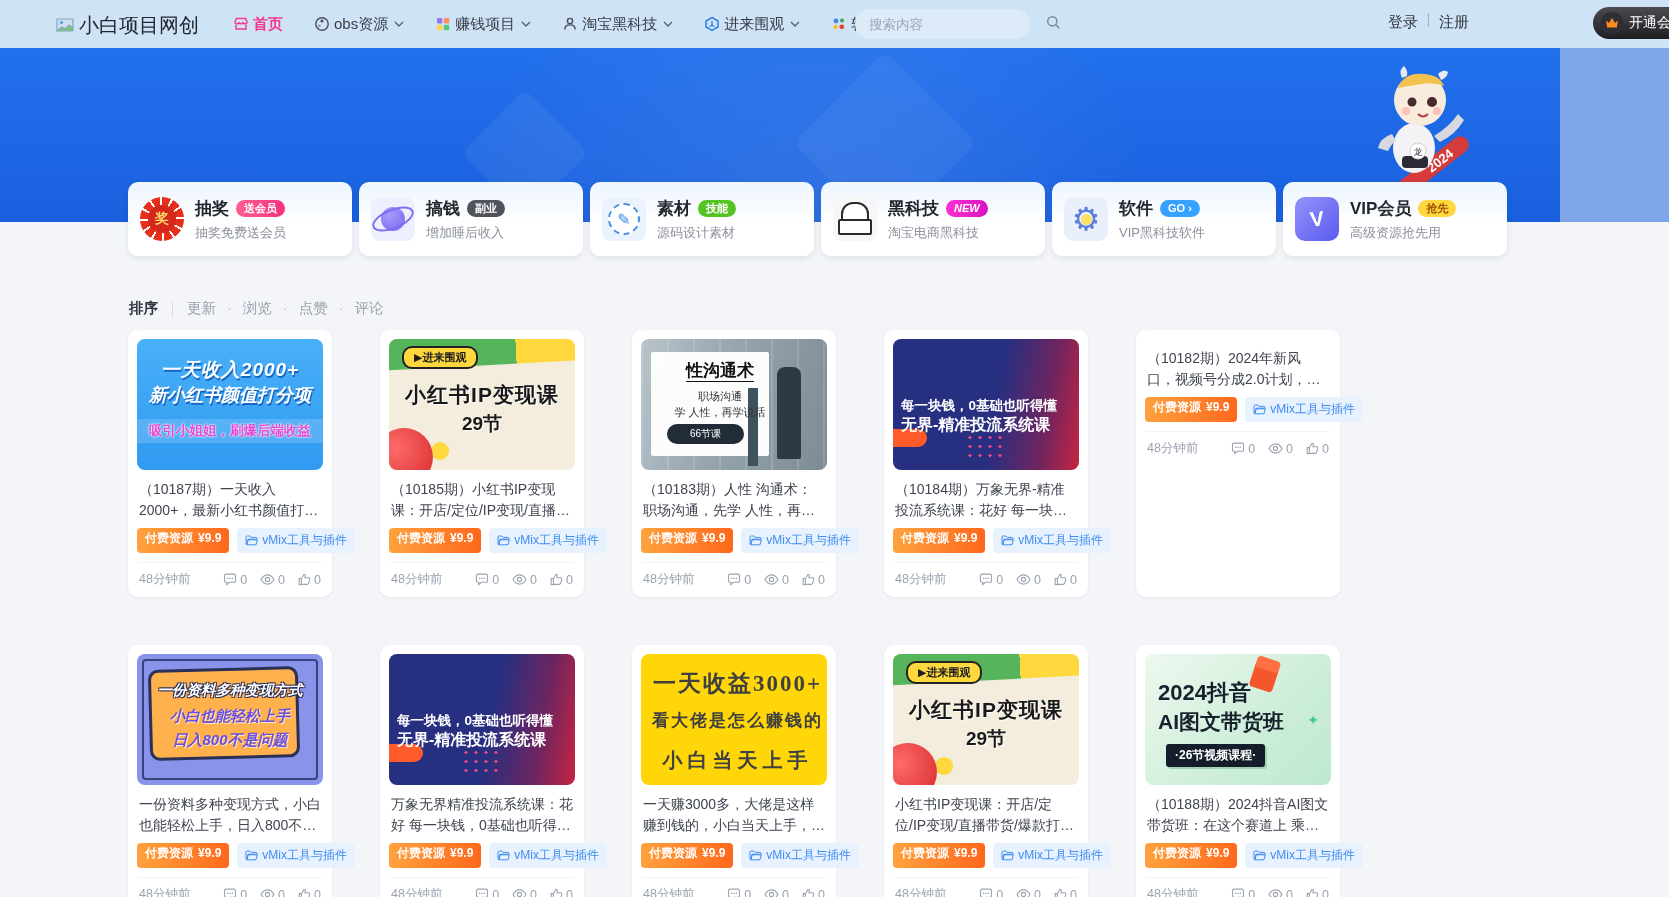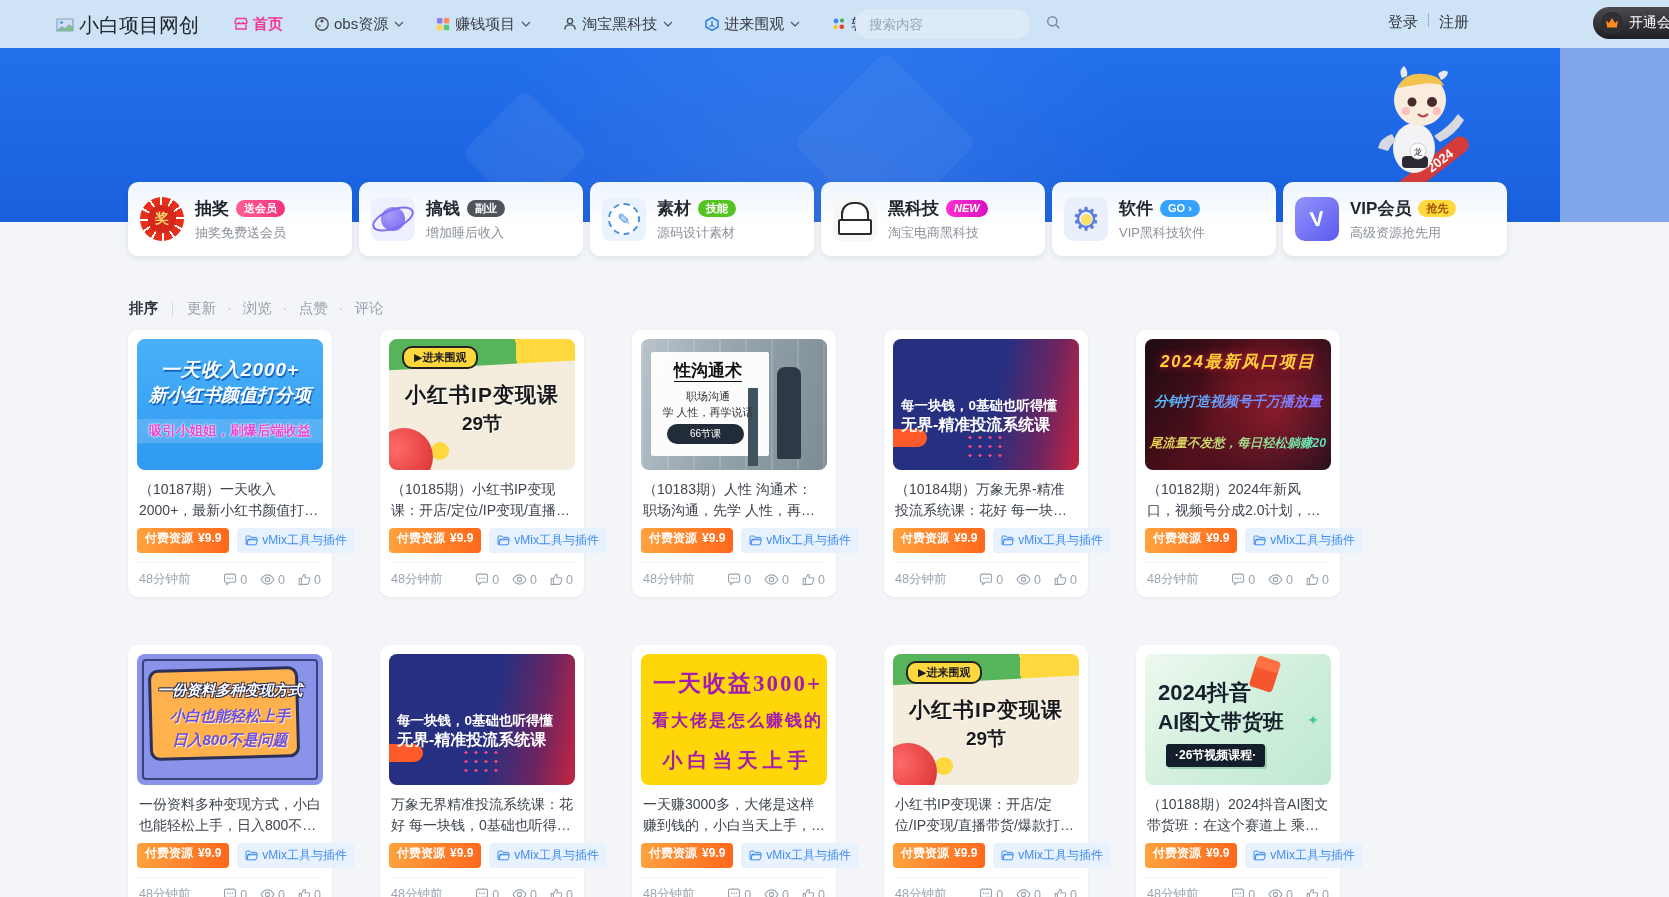--- a/index.html
+++ b/index.html
@@ -122,21 +122,21 @@
   .thumb-comic .l1 { top:42px; color:#191919; font-size:21px; font-weight:900; letter-spacing:1px; text-shadow:1px 1px 0 #fff; }
   .thumb-comic .l2 { top:72px; color:#191919; font-size:19px; font-weight:900; text-shadow:1px 1px 0 #fff; }
 
   .thumb-photo { background:
       repeating-linear-gradient(90deg, rgba(255,255,255,.14) 0 2px, transparent 2px 26px),
       linear-gradient(105deg,#b9c3ca 0%,#96a4ae 45%,#7d8b95 100%); }
   .thumb-photo::before { content:""; position:absolute; left:10px; top:13px; width:118px; height:104px;
       background:rgba(255,255,255,.96); border-radius:2px; }
   .thumb-photo::after { content:""; position:absolute; right:26px; top:28px; width:24px; height:92px;
       background:#2d3a45; border-radius:8px 8px 2px 2px; box-shadow:-36px 14px 0 -7px #41525f; }
-  .thumb-photo .tl { left:0; right:auto; width:134px; }
+  .thumb-photo .tl { left:12px; right:auto; width:134px; }
   .thumb-photo .l1 { top:20px; font-size:17px; font-weight:900; color:#101010; text-decoration:underline;
       text-underline-offset:5px; }
   .thumb-photo .l2 { top:50px; font-size:11px; color:#333; font-weight:400; }
   .thumb-photo .l3 { top:66px; font-size:11px; color:#333; font-weight:400; }
   .thumb-photo .pill { top:85px; left:26px; right:auto; width:max-content; background:#222c38; color:#fff;
       font-size:10px; padding:3px 23px; border-radius:11px; font-weight:400; }
 
   .thumb-navy { background:linear-gradient(100deg,#272f80 0%,#272f80 55%,#6e2560 80%,#c62441 100%); }
   .thumb-navy::before { content:""; position:absolute; left:0; top:90px; width:34px; height:18px;
       background:#ff5a2a; border-radius:0 9px 9px 0; }
@@ -157,21 +157,21 @@
   .thumb-purple { background:#8a93ea; }
   .thumb-purple::before { content:""; position:absolute; inset:5px; border:2px solid rgba(32,38,88,.75); border-radius:4px; }
   .thumb-purple::after { content:""; position:absolute; left:12px; top:14px; right:24px; bottom:26px;
       background:#ffb14e; border:3px solid #2b3057; border-radius:10px; transform:rotate(-1.5deg); }
   .thumb-purple .l1 { top:27px; color:#fff; font-size:14.5px; font-weight:900; font-style:italic;
       text-shadow:1px 1px 0 #2b3057,-1px -1px 0 #2b3057,1px -1px 0 #2b3057,-1px 1px 0 #2b3057; }
   .thumb-purple .l2 { top:53px; color:#6a4fe0; font-size:15px; font-weight:900; font-style:italic; text-shadow:1px 1px 0 #ffe9c8; }
   .thumb-purple .l3 { top:77px; color:#6a4fe0; font-size:15px; font-weight:900; font-style:italic; text-shadow:1px 1px 0 #ffe9c8; }
 
   .thumb-yellow { background:#ffd608; }
-  .thumb-yellow .tl { font-family:"Liberation Serif","DejaVu Serif",serif; color:#a21caf; font-weight:900;margin-left:7px; }
+  .thumb-yellow .tl { font-family:"Liberation Serif","DejaVu Serif",serif; color:#404040; font-weight:900;margin-left:7px; }
   .thumb-yellow .l1 { top:14px; font-size:23px; letter-spacing:2px; }
   .thumb-yellow .l2 { top:55px; font-size:17px; letter-spacing:2px; }
   .thumb-yellow .l3 { top:93px; font-size:20px; letter-spacing:5px; }
 
   .thumb-mint { background:linear-gradient(135deg,#eef8ef,#cdeed9 60%,#bfe8cf); }
   .thumb-mint::before { content:""; position:absolute; top:4px; left:58%; width:24px; height:32px;
       background:#ff7043; border-radius:4px; transform:rotate(18deg); box-shadow:inset 0 -20px 0 #f4572e; }
   .thumb-mint::after { content:"✦"; position:absolute; right:12px; top:58px; color:#49c98e; font-size:14px; }
   .thumb-mint .tl { left:13px; right:auto; text-align:left; }
   .thumb-mint .l1 { top:24px; font-size:22px; font-weight:900; color:#17212e; }
@@ -589,25 +589,20 @@
         <span class="stat">
           <svg width="13" height="13" viewBox="0 0 13 13">
                 <path d="M1.2 5.6 h2.2 v6 H1.2 z M3.4 11 V5.8 L6 1.2 c.9 0 1.5.7 1.3 1.8 L6.9 4.8 h3.8 c.8 0 1.3.7 1.1 1.4 l-1.1 4 c-.2.7-.7 1.2-1.5 1.2 H4.6 z" fill="none" stroke="#9ba3af" stroke-width="1.1"></path>
               </svg>
           <span>0</span>
         </span>
       </span>
     </div>
   </article>
       <article class="card">
-    <div class="thumb thumb-fantasy">
-          <span class="tl l1">2024最新风口项目</span>
-          <span class="tl l2">分钟打造视频号千万播放量</span>
-          <span class="tl l3">尾流量不发愁，每日轻松躺赚20</span>
-        </div>
     <h3 class="card-title">（10182期）2024年新风口，视频号分成2.0计划，多种玩...</h3>
     <div class="tag-row">
       <span class="price-tag">
             <span>付费资源</span>
             <span>¥9.9</span>
           </span>
       <span class="cat-tag">
         <svg width="13" height="11" viewBox="0 0 13 11">
               <path d="M1 2.2 c0-.7.5-1.2 1.2-1.2 h2.6 l1.2 1.4 h4.8 c.7 0 1.2.5 1.2 1.2 v.6 H3 L1.6 9.6 c-.4 0-.6-.3-.6-.7 z M3.2 4.8 h9.2 L11 9.8 H1.9 z" fill="none" stroke="#3f8cf3" stroke-width="1"></path>
             </svg>

